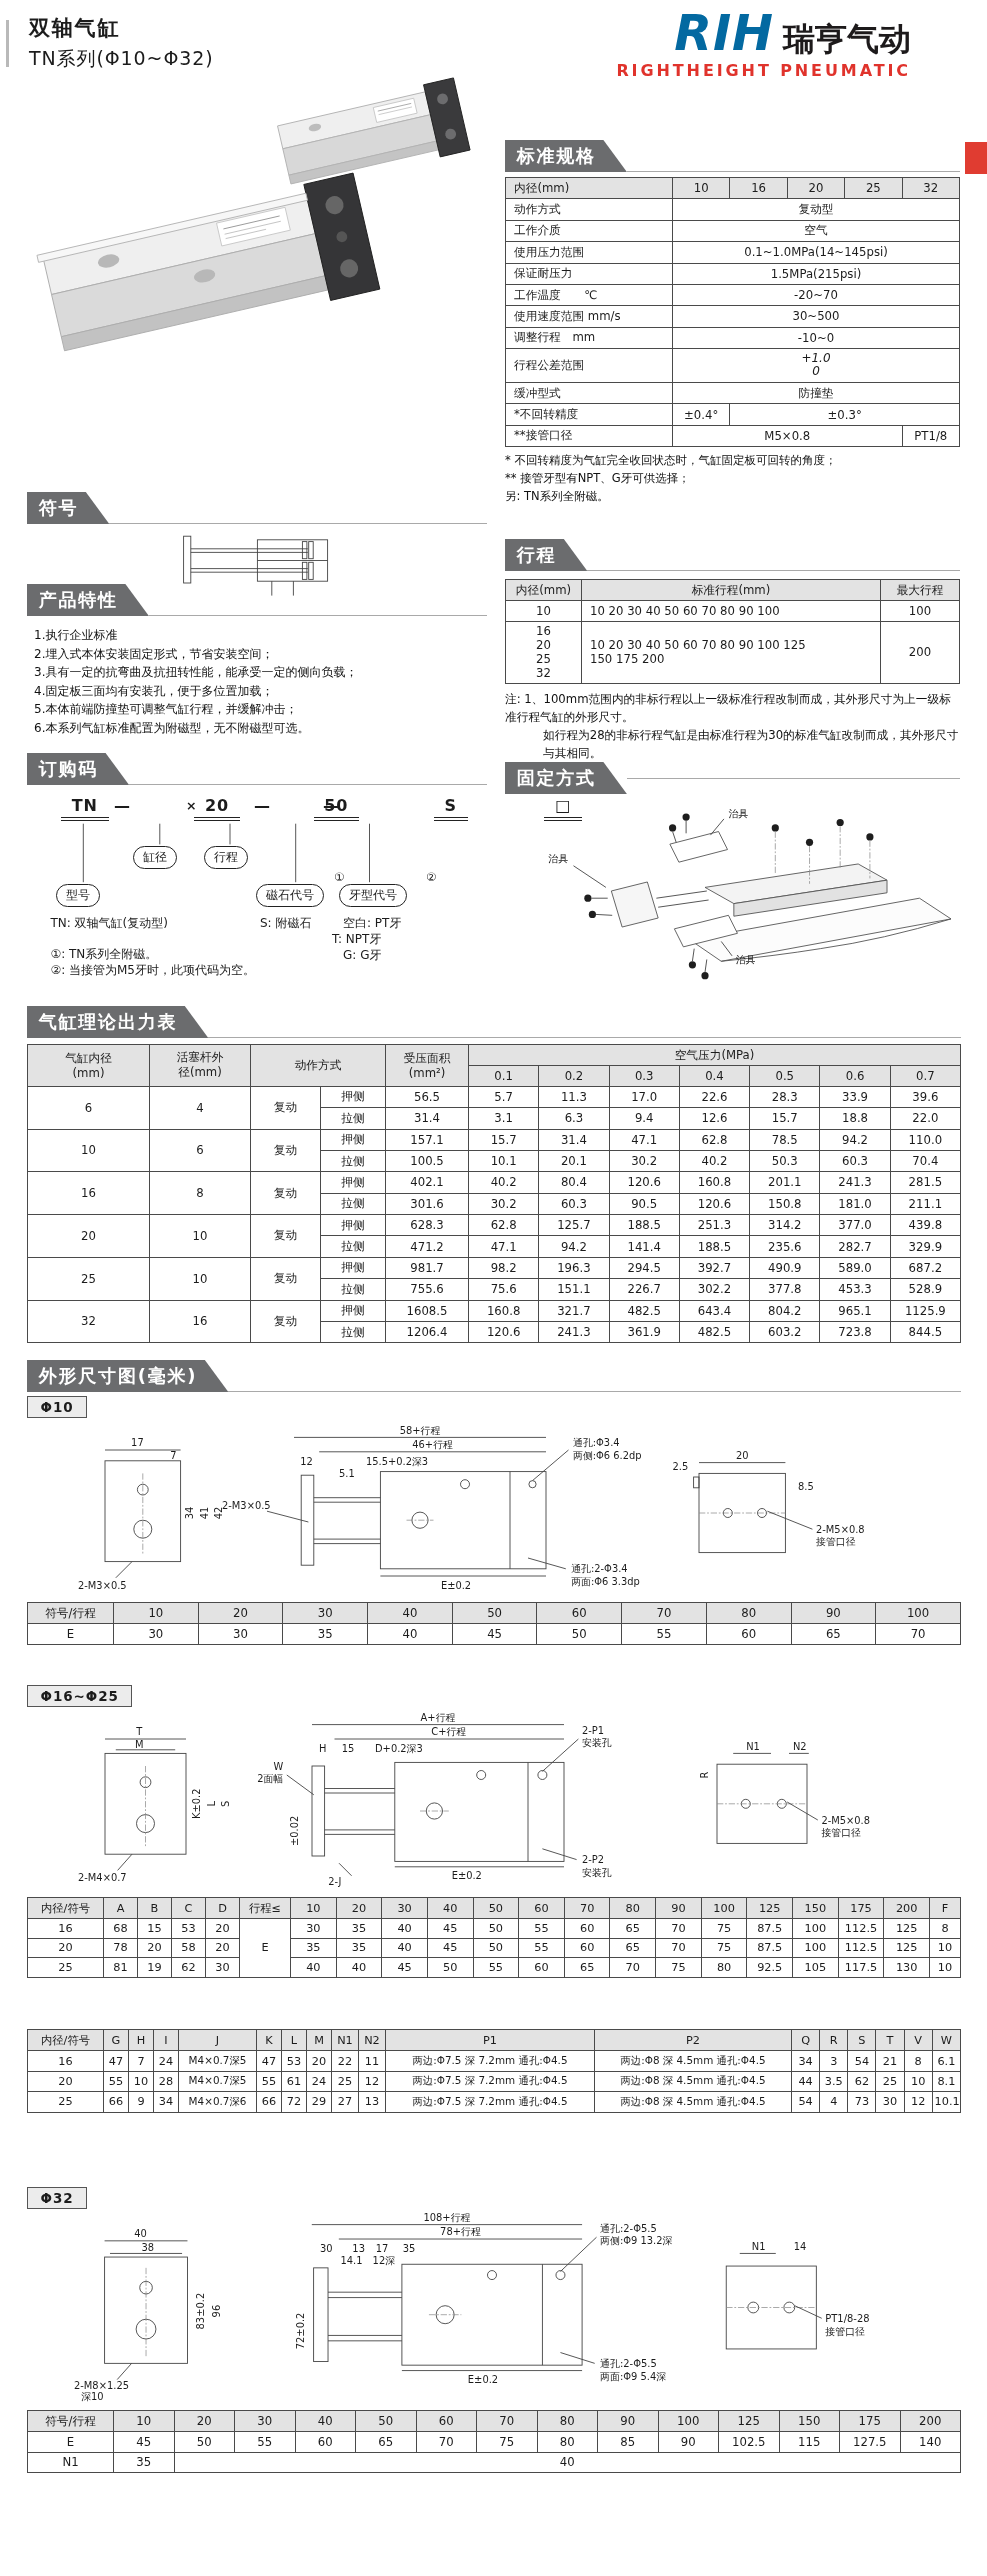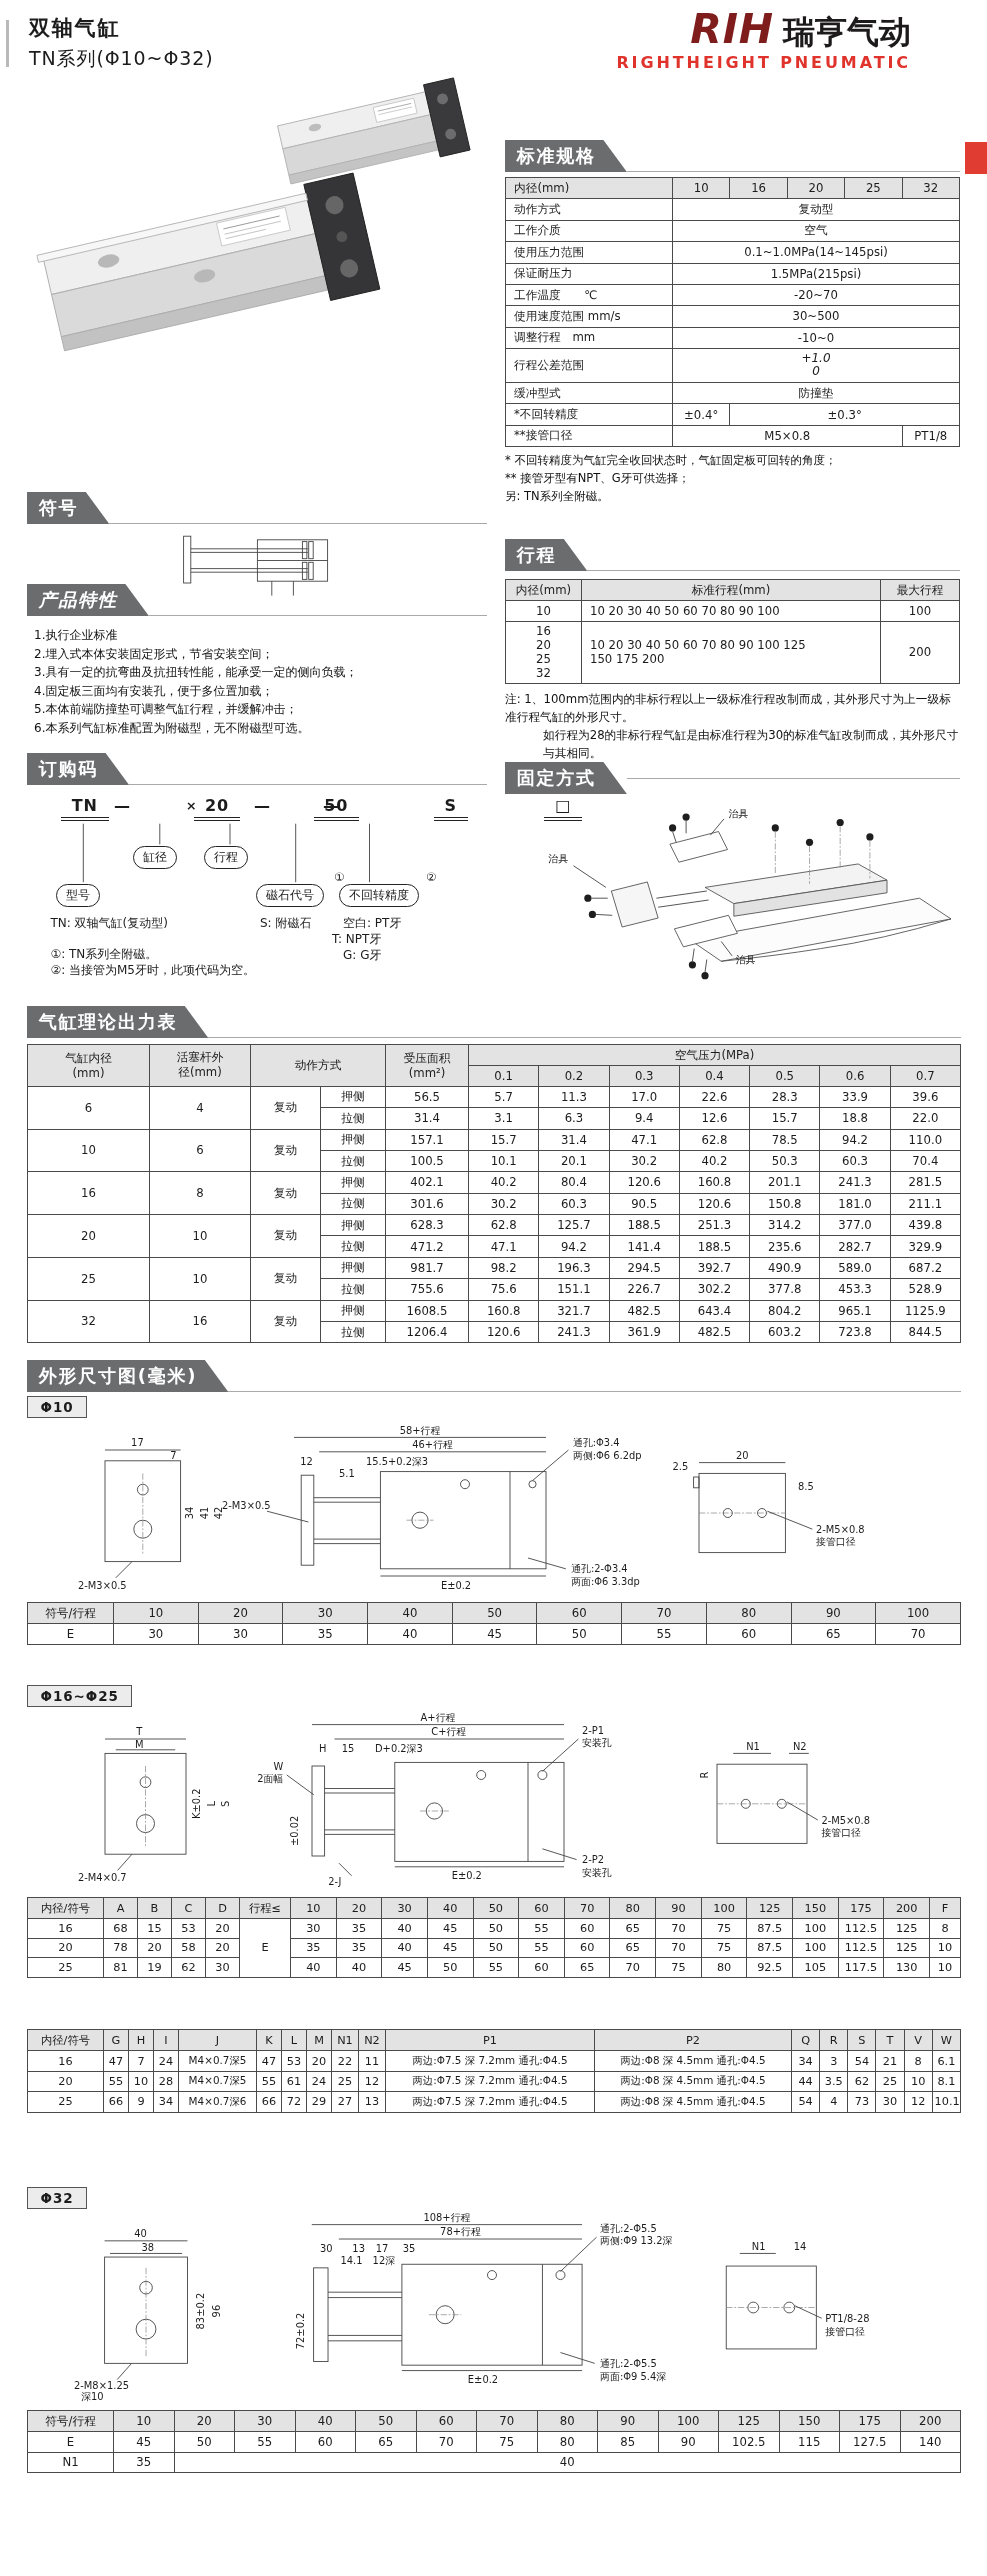--- a/index.html
+++ b/index.html
@@ -23,21 +23,21 @@
 .pre{white-space:pre-line;}
 .sm{font-size:10.4px;}
 .stack{display:inline-flex;flex-direction:column;font-size:12px;line-height:1.15;font-style:normal;vertical-align:middle;}
 .notes{font-size:11.5px;line-height:1.55;color:#111;}
 .feat{font-size:12px;line-height:1.55;color:#111;}
 
 .t1{font-size:21px;font-weight:bold;letter-spacing:1.8px;}
 .t2{font-size:19px;letter-spacing:0.9px;margin-top:3.6px;}
 .logo{position:absolute;right:77px;top:9px;text-align:right;}
 .logorow{display:flex;align-items:baseline;gap:9px;justify-content:flex-end;}
-.rih{font-size:41px;font-weight:900;font-style:italic;letter-spacing:0.9px;color:#7f1d1d;line-height:1;margin-left:8px;}
+.rih{font-size:49px;font-weight:900;font-style:italic;letter-spacing:0.9px;color:#0369a1;line-height:1;margin-left:8px;}
 .bcn{font-size:32px;font-weight:900;color:#1d1a1b;line-height:1;}
 .bsub{color:#e0332c;font-size:16px;font-weight:bold;letter-spacing:2.9px;margin-top:2.7px;}
 .redtab{position:absolute;right:0;top:142px;width:23.5px;height:32px;background:#e03c31;}
 .ltick{position:absolute;left:6.3px;top:20px;width:2.7px;height:47px;background:#b9b9b9;}
 
 .ocode{position:absolute;font-size:16px;font-weight:bold;letter-spacing:0.9px;}
 .u2{border-bottom:0.9px solid #222;padding:0 10.8px 2.7px;position:relative;}
 .u2::after{content:"";position:absolute;left:0;right:0;bottom:-3.6px;border-bottom:0.9px solid #222;}
 .oval{position:absolute;border:1.3px solid #222;border-radius:11.7px;padding:1.8px 9px;font-size:12px;background:#fff;white-space:nowrap;}
 .otxt{position:absolute;font-size:12px;white-space:nowrap;}
@@ -230,21 +230,21 @@
         <td>200</td>
       </tr>
     </tbody>
       </table>
     <div class="notes" style="margin-top:5.4px;font-size:11.7px;">
       <div>注: 1、100mm范围内的非标行程以上一级标准行程改制而成，其外形尺寸为上一级标准行程气缸的外形尺寸。</div>
       <div style="margin-left:38px;">如行程为28的非标行程气缸是由标准行程为30的标准气缸改制而成，其外形尺寸与其相同。</div>
     </div>
   </div>
 
-  <div class="bar" style="left:27px;top:584px;width:460px;font-style:italic;">
+  <div class="bar" style="left:27px;top:584px;width:460px;">
     <span class="flag">产品特性</span>
     <span class="rule"></span>
   </div>
   <div class="abs feat" style="left:34px;top:626px;width:455px;">
     <div>1.执行企业标准</div>
     <div>2.埋入式本体安装固定形式，节省安装空间；</div>
     <div>3.具有一定的抗弯曲及抗扭转性能，能承受一定的侧向负载；</div>
     <div>4.固定板三面均有安装孔，便于多位置加载；</div>
     <div>5.本体前端防撞垫可调整气缸行程，并缓解冲击；</div>
     <div>6.本系列气缸标准配置为附磁型，无不附磁型可选。</div>
@@ -268,21 +268,21 @@
     <span class="ocode" style="left:150px;top:3.6px;font-size:12.6px;">×</span>
     <span class="ocode u2" style="left:175px;top:1.8px;">50</span>
     <span class="ocode" style="left:218px;top:1.8px;">—</span>
     <span class="ocode u2" style="left:245px;top:1.8px;">S</span>
     <span class="ocode" style="left:287px;top:1.8px;">—</span>
     <span class="ocode u2" style="left:317px;top:1.8px;">□</span>
     <span class="oval" style="left:20px;top:90px;">型号</span>
     <span class="oval" style="left:97px;top:52px;">缸径</span>
     <span class="oval" style="left:168px;top:52px;">行程</span>
     <span class="oval" style="left:220px;top:90px;">磁石代号</span>
-    <span class="oval" style="left:303px;top:90px;">不回转精度</span>
+    <span class="oval" style="left:303px;top:90px;">牙型代号</span>
     <span class="osup" style="left:298px;top:76px;">①</span>
     <span class="osup" style="left:390px;top:76px;">②</span>
     <span class="otxt" style="left:14.4px;top:121px;">TN: 双轴气缸(复动型)</span>
     <span class="otxt" style="left:224px;top:121px;">S: 附磁石</span>
     <span class="otxt" style="left:307px;top:121px;">空白: PT牙</span>
     <span class="otxt" style="left:296px;top:137px;">T: NPT牙</span>
     <span class="otxt" style="left:307px;top:153px;">G: G牙</span>
     <span class="otxt" style="left:14.4px;top:152px;">①: TN系列全附磁。</span>
     <span class="otxt" style="left:14.4px;top:168px;">②: 当接管为M5牙时，此项代码为空。</span>
   </div>

